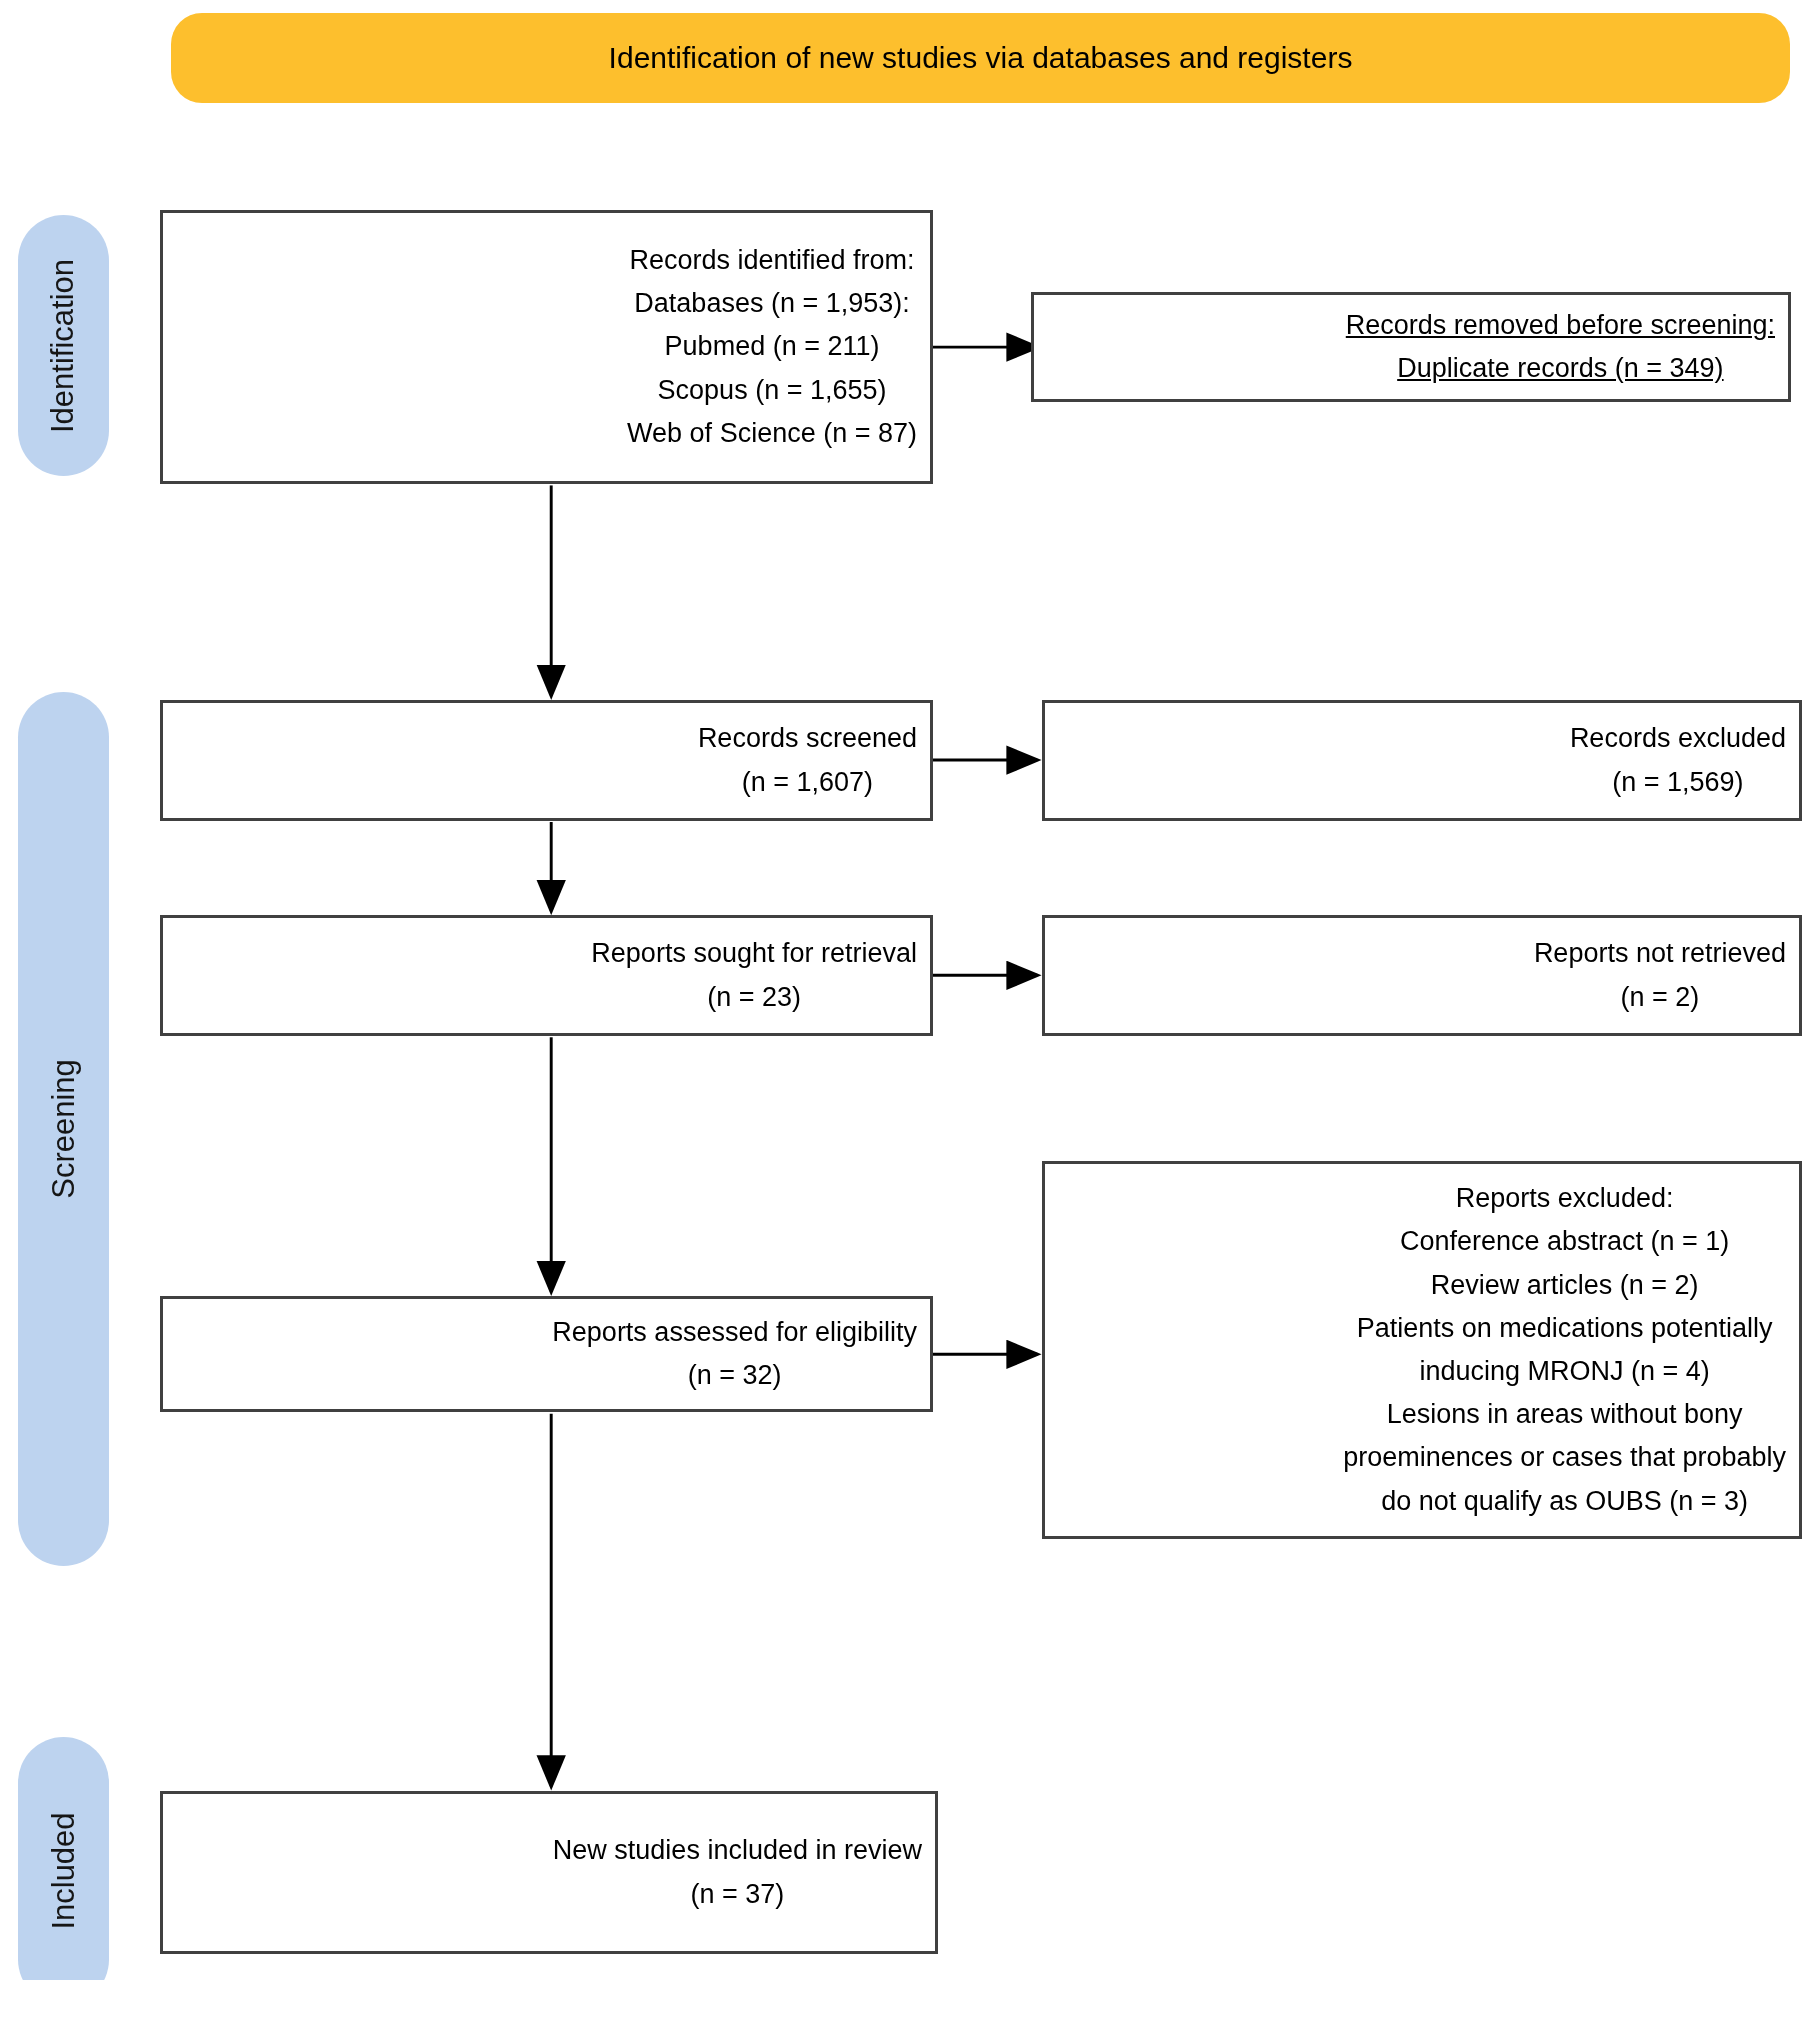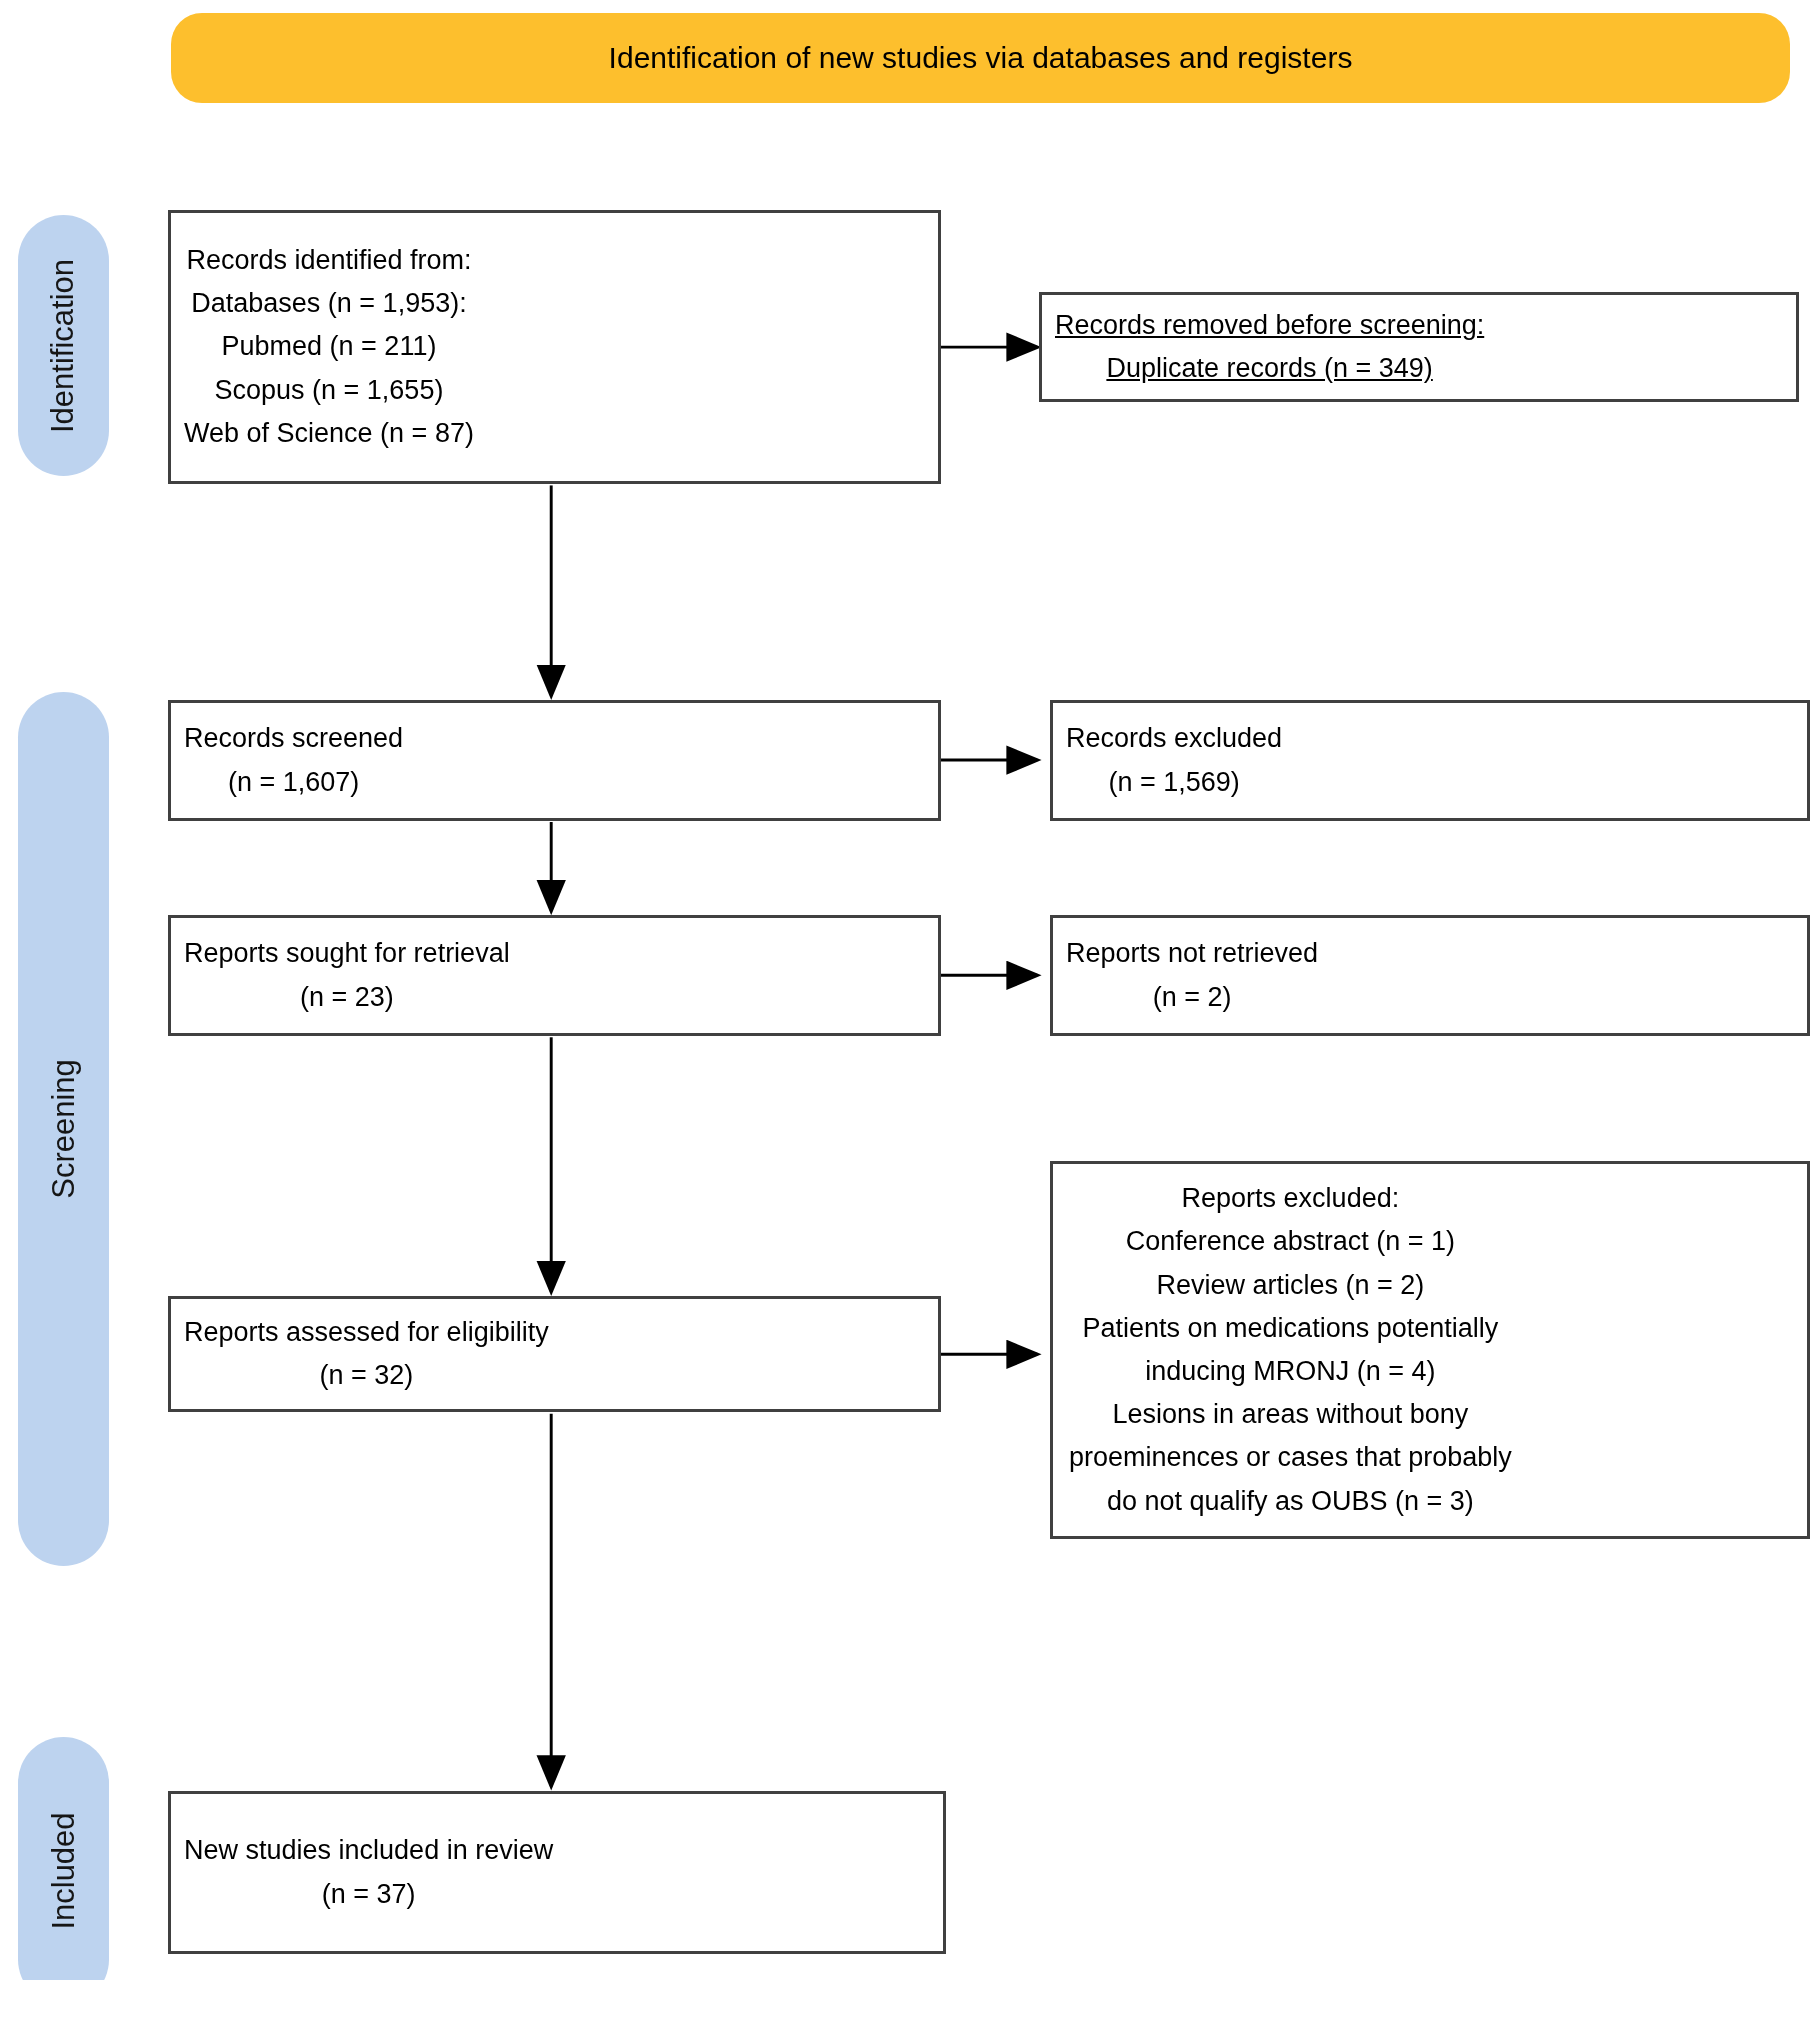--- a/index.html
+++ b/index.html
@@ -53,27 +53,26 @@
   .pill-included       { top: 1737px; height: 268px; }
 
   
   .box {
     position: absolute;
     box-sizing: border-box;
     background: #ffffff;
     border: 3.3px solid var(--box-border, #404040);
     display: flex;
     align-items: center;
-    justify-content: flex-start;
+    justify-content: flex-end;
     text-align: center;
     font-size: 27px;
     line-height: 1.6;
     white-space: pre-line;
     padding: 6.5px 13px;
-    margin-left: 8px;
   }
   .box-records-identified    { left: 160px;  top: 210px;  width: 773px; height: 274px; }
   .box-records-removed       { left: 1031px; top: 292px;  width: 760px; height: 110px; text-decoration: underline; }
   .box-records-screened      { left: 160px;  top: 700px; width: 773px; height: 121px; }
   .box-records-excluded      { left: 1042px; top: 700px; width: 760px; height: 121px; }
   .box-reports-sought        { left: 160px;  top: 915px; width: 773px; height: 121px; }
   .box-reports-not-retrieved { left: 1042px; top: 915px; width: 760px; height: 121px; }
   .box-reports-assessed      { left: 160px;  top: 1296px; width: 773px; height: 116px; }
   .box-reports-excluded      { left: 1042px; top: 1161px; width: 760px; height: 378px; padding-left: 16px; }
   .box-new-studies           { left: 160px;  top: 1791px; width: 778px; height: 163px; }

